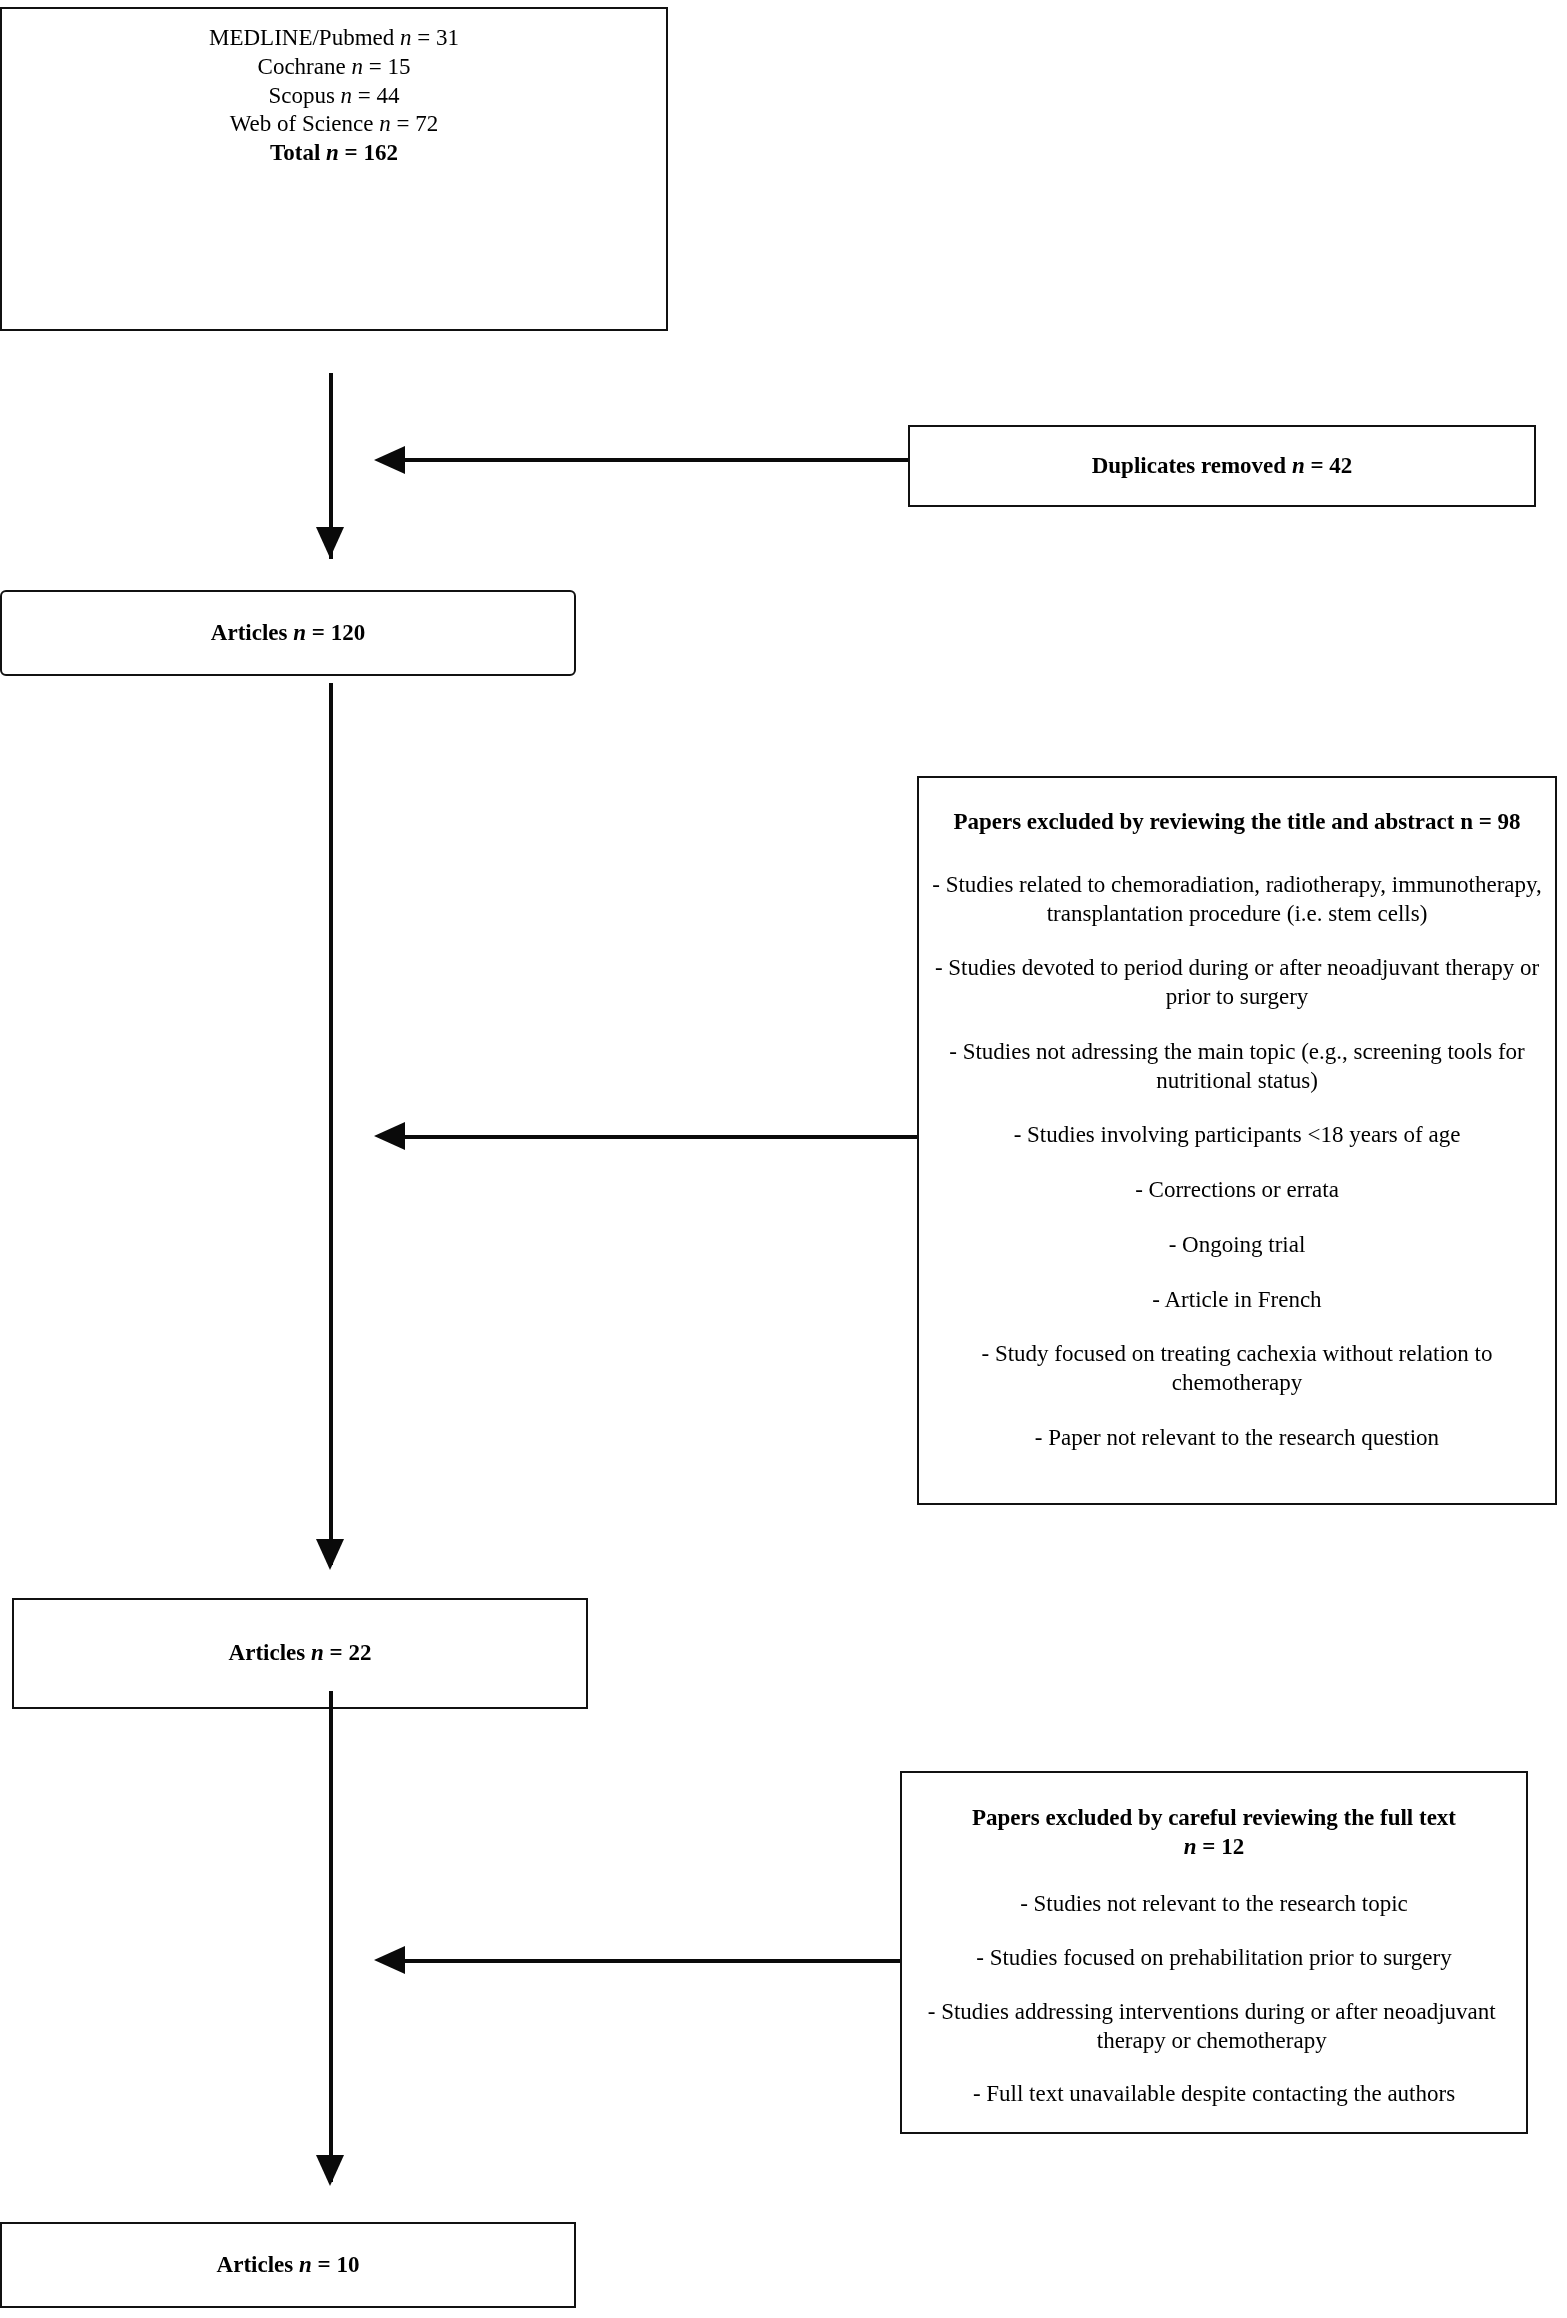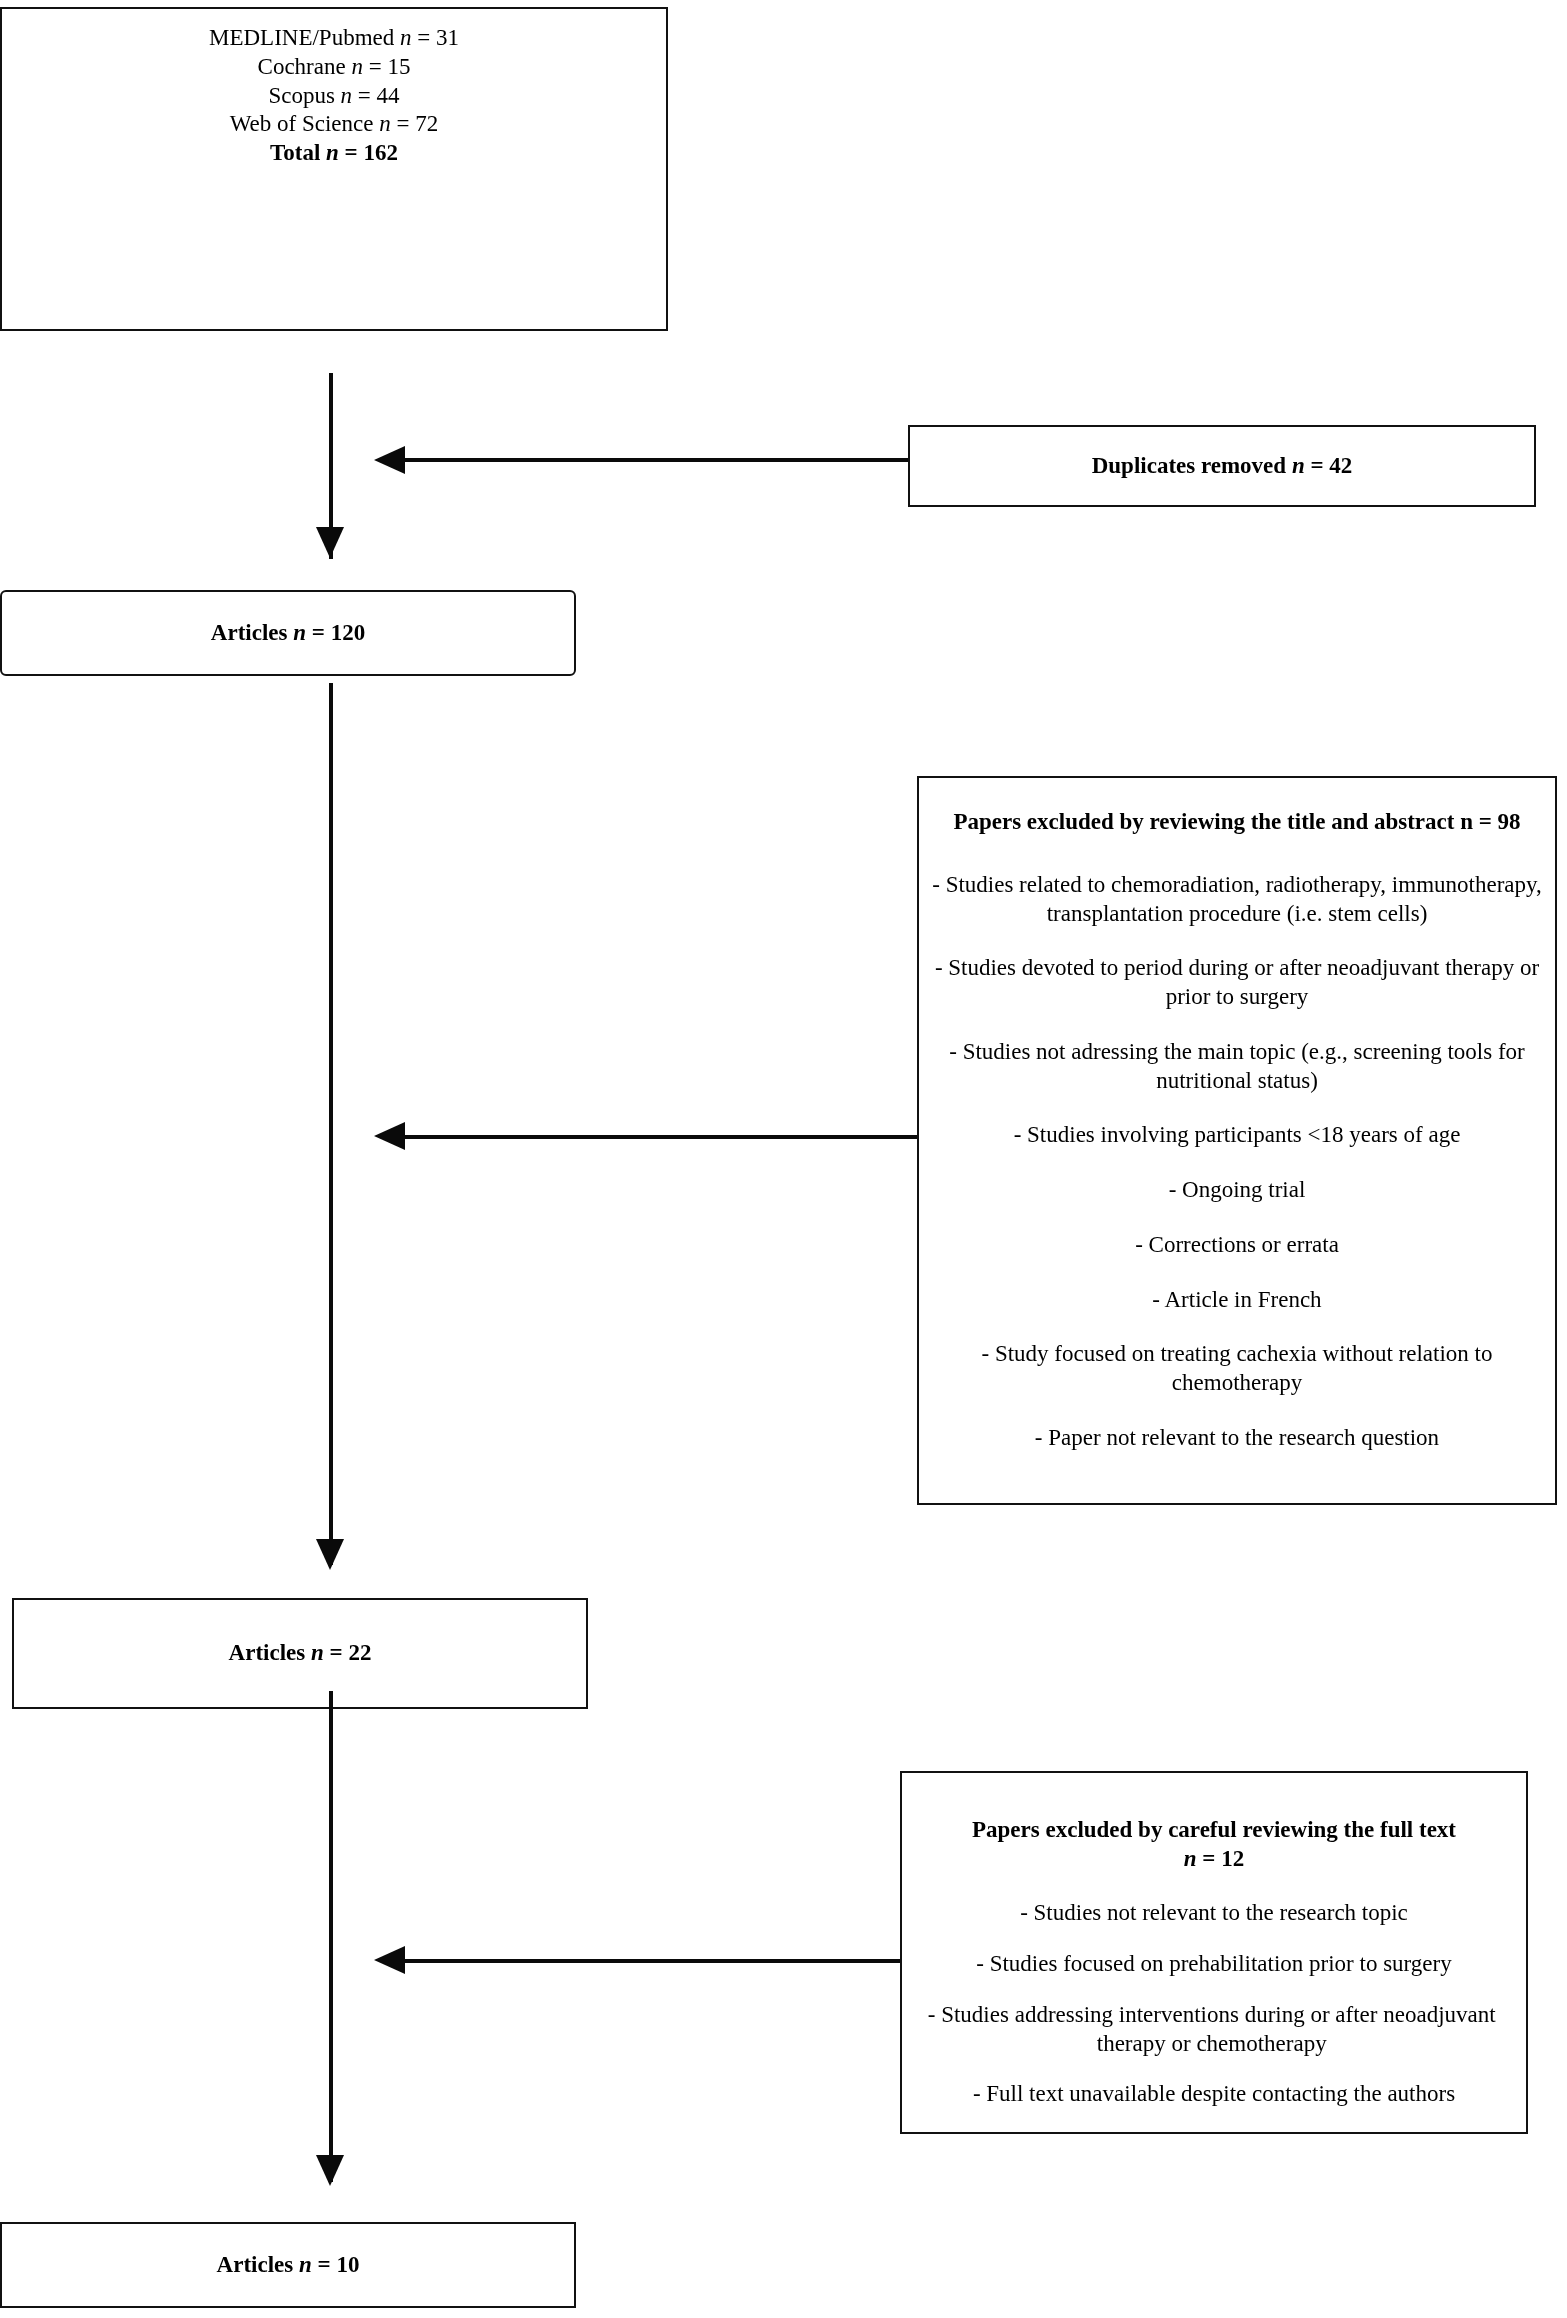--- a/index.html
+++ b/index.html
@@ -91,21 +91,21 @@
   
   #box-articles-22 {
     left: 12px; top: 1598px; width: 576px; height: 111px;
   }
   #box-articles-22 .txt { font-size: 23px; }
 
   
   #box-excl-full {
     left: 900px; top: 1771px; width: 628px; height: 363px;
     padding: 12px 11px;
-    justify-content: flex-end;
+    justify-content: space-between;
   }
   #box-excl-full .hdr { font-size: 23px; margin: 19px 0 15px 0; }
   #box-excl-full .item { font-size: 23px; margin: 11px 0; }
   #box-excl-full .item-wide {
     font-size: 23px; margin: 11px 0;
     width: 636px; margin-left: -4.6px; white-space: normal;
   }
 
   
   #box-articles-10 {
@@ -177,22 +177,22 @@
 
   <div class="line vline" style="left:329px; top:683px; height:882px;"></div>
   <div class="arrowhead-down" style="left:316px; top:1539px;"></div>
 
   <div class="box" id="box-excl-title">
     <span class="txt hdr bold">Papers excluded by reviewing the title and abstract  n = 98</span>
     <span class="txt item">- Studies related to chemoradiation, radiotherapy, immunotherapy, transplantation procedure (i.e. stem cells)</span>
     <span class="txt item">- Studies devoted to period during or after neoadjuvant therapy or prior to surgery</span>
     <span class="txt item">- Studies not adressing the main topic (e.g., screening tools for nutritional status)</span>
     <span class="txt item">- Studies involving participants &lt;18 years of age</span>
+    <span class="txt item">- Corrections or errata</span>
     <span class="txt item">- Ongoing trial</span>
-    <span class="txt item">- Corrections or errata</span>
     <span class="txt item">- Article in French</span>
     <span class="txt item">- Study focused on treating cachexia without relation to chemotherapy</span>
     <span class="txt item">- Paper not relevant to the research question</span>
   </div>
 
   <div class="line hline" style="left:403px; top:1135px; width:514px;"></div>
   <div class="arrowhead-left" style="left:374px; top:1122px;"></div>
 
   <div class="box" id="box-articles-22">
     <span class="txt bold">

